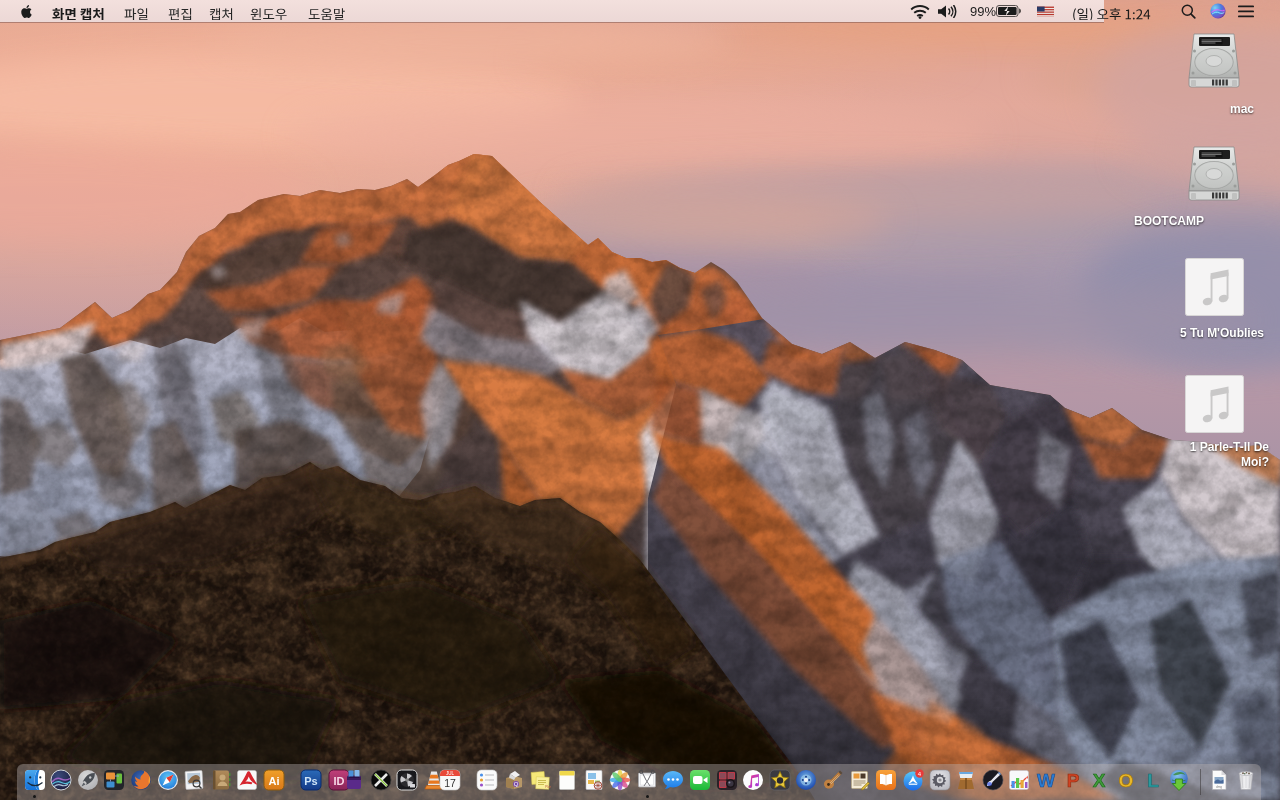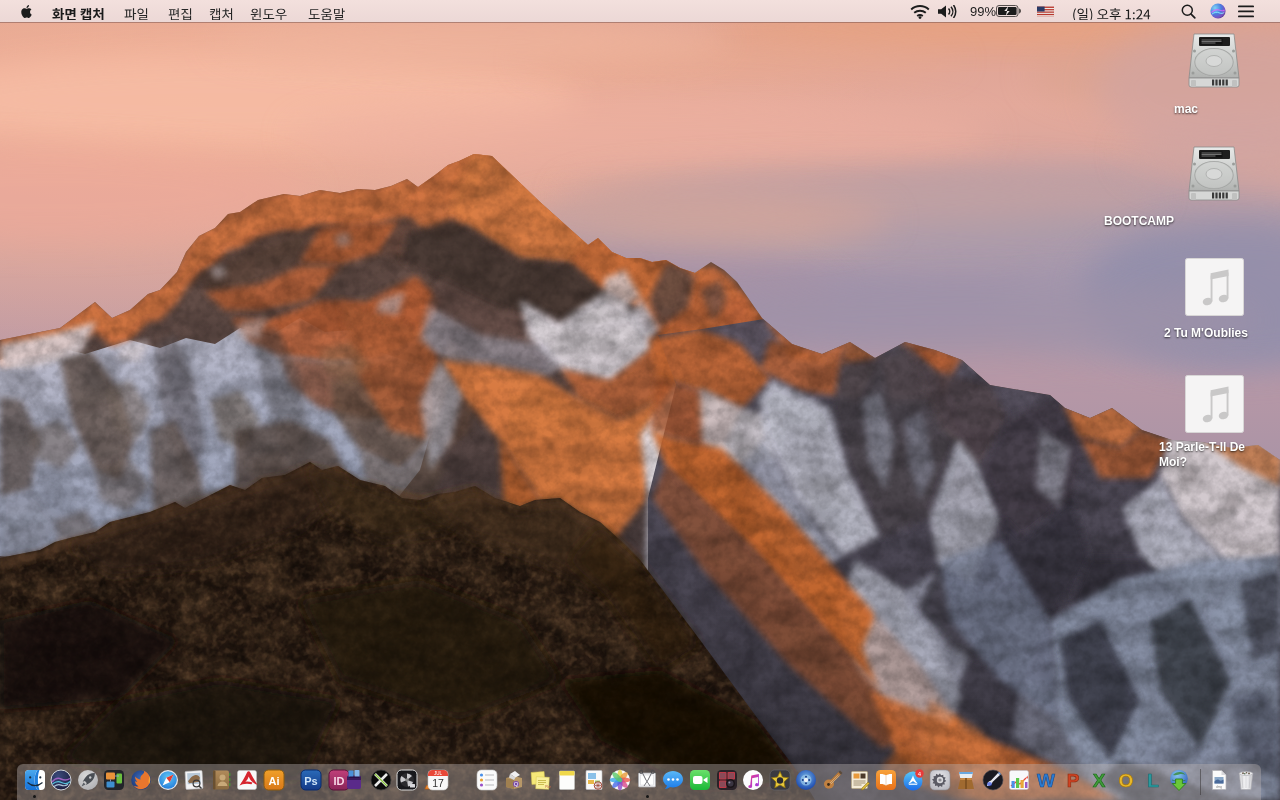--- a/index.html
+++ b/index.html
@@ -1,18 +1,18 @@
 <!DOCTYPE html>
 <html><head><meta charset="utf-8">
 <style>
 *{margin:0;padding:0;box-sizing:border-box}
 html,body{width:1280px;height:800px;overflow:hidden;font-family:"Liberation Sans",sans-serif;background:#b295a5}
 #wall{position:absolute;left:0;top:0}
-#menubar{position:absolute;left:0;top:0;width:1280px;height:22px;background:linear-gradient(#f3e0dd,#ecd8d6);box-shadow:0 1px 0 rgba(90,60,60,.4)}
-.lbl{position:absolute;color:#fff;font-size:12px;font-weight:bold;text-align:left;text-shadow:0 1px 2px rgba(0,0,0,.7);letter-spacing:0}
+#menubar{position:absolute;left:0;top:0;width:1104px;height:22px;background:linear-gradient(#f3e0dd,#ecd8d6);box-shadow:0 1px 0 rgba(90,60,60,.4)}
+.lbl{position:absolute;color:#fff;font-size:12px;font-weight:bold;text-align:right;text-shadow:0 1px 2px rgba(0,0,0,.7);letter-spacing:0}
 #dock{position:absolute;left:17px;top:764px;width:1244px;height:36px;background:rgba(188,179,179,.4);border-radius:6px 6px 0 0}
 .di{position:absolute;top:769px;width:44px;height:22px}
 .dot{position:absolute;top:795px;width:3px;height:3px;border-radius:50%;background:#151515}
 </style></head><body>
 
 <svg id="wall" width="1280" height="800" viewBox="0 0 1280 800">
     <defs>
 <linearGradient id="sky" x1="0" y1="0" x2="0" y2="1">
  <stop offset="0" stop-color="#dca090"></stop>
         <stop offset=".22" stop-color="#e3a99b"></stop>
@@ -372,32 +372,32 @@
 <svg style="position:absolute;left:1185px;top:258px" width="59" height="58" viewBox="0 0 59 58">
     <rect x=".5" y=".5" width="58" height="57" rx="2" fill="#f5f4f4" stroke="#d8d6d6"></rect>
     <g fill="#c9c8c8">
       <ellipse cx="22.5" cy="43.5" rx="4.8" ry="3.7" transform="rotate(-15 22.5 43.5)"></ellipse>
       <ellipse cx="38.5" cy="40.5" rx="4.8" ry="3.7" transform="rotate(-15 38.5 40.5)"></ellipse>
       <rect x="25.6" y="17.5" width="1.9" height="26"></rect>
       <rect x="41.6" y="14.5" width="1.9" height="26"></rect>
       <path d="M25.6 15.2l17.9-3.7v6.4l-17.9 3.7z"></path>
     </g>
   </svg>
-<div class="lbl" style="left:1164px;top:326px;width:100px">2 Tu M'Oublies</div>
+<div class="lbl" style="left:1164px;top:326px;width:100px">5 Tu M'Oublies</div>
 <svg style="position:absolute;left:1185px;top:375px" width="59" height="58" viewBox="0 0 59 58">
     <rect x=".5" y=".5" width="58" height="57" rx="2" fill="#f5f4f4" stroke="#d8d6d6"></rect>
     <g fill="#c9c8c8">
       <ellipse cx="22.5" cy="43.5" rx="4.8" ry="3.7" transform="rotate(-15 22.5 43.5)"></ellipse>
       <ellipse cx="38.5" cy="40.5" rx="4.8" ry="3.7" transform="rotate(-15 38.5 40.5)"></ellipse>
       <rect x="25.6" y="17.5" width="1.9" height="26"></rect>
       <rect x="41.6" y="14.5" width="1.9" height="26"></rect>
       <path d="M25.6 15.2l17.9-3.7v6.4l-17.9 3.7z"></path>
     </g>
   </svg>
-<div class="lbl" style="left:1159px;top:440px;width:110px;line-height:15px">13 Parle-T-Il De Moi?</div>
+<div class="lbl" style="left:1159px;top:440px;width:110px;line-height:15px">1 Parle-T-Il De Moi?</div>
 <div id="dock"></div>
 <div class="di" style="left:24px"><svg width="22" height="22" viewBox="0 0 22 22">
       <defs>
         <linearGradient id="fnd" x1="0" y1="0" x2="0" y2="1">
           <stop offset="0" stop-color="#4aa8ee"></stop>
           <stop offset="1" stop-color="#1470d6"></stop>
         </linearGradient>
       </defs>
       <rect x="1" y="1" width="20" height="20" rx="4" fill="#fff"></rect>
       <path d="M1 5a4 4 0 0 1 4-4h8.5c-2 2.5-3 6-3 10s1 7.5 3 10H5a4 4 0 0 1-4-4z" fill="url(#fnd)"></path>
@@ -544,21 +544,21 @@
       </g>
       <circle cx="11" cy="11" r="1.8" fill="#888"></circle>
       <rect x="14" y="15" width="5" height="3.5" rx=".5" fill="#d8d8dc"></rect>
     </svg></div>
 <div class="di" style="left:423px"><svg width="22" height="22" viewBox="0 0 22 22">
       <path d="M8.2 2.5h5.6l3.4 14H4.8z" fill="#e8e8e8"></path>
       <path d="M7.4 5.8h7.2l.9 3.6H6.5zM6 11.5h10l.8 3.2H5.2z" fill="#e87820"></path>
       <path d="M3.5 16.5h15l1.5 3.5H2z" fill="#e88830"></path>
       <path d="M3.5 16.5h15l1.5 3.5H2z" fill="none" stroke="#c05808" stroke-width=".6"></path>
     </svg></div>
-<div class="di" style="left:427px"><svg width="22" height="22" viewBox="0 0 22 22">
+<div class="di" style="left:439px"><svg width="22" height="22" viewBox="0 0 22 22">
       <rect x="1" y="1" width="20" height="20" rx="4.5" fill="#f8f8f8" stroke="#c8c8c8" stroke-width=".6"></rect>
       <path d="M1 5.5a4.5 4.5 0 0 1 4.5-4.5h11A4.5 4.5 0 0 1 21 5.5V7H1z" fill="#e84838"></path>
       <text x="11" y="6" font-family="Liberation Sans" font-size="4.5" text-anchor="middle" fill="#fff">JUL</text>
       <text x="11" y="17.5" font-family="Liberation Sans" font-size="10.5" text-anchor="middle" fill="#333">17</text>
     </svg></div>
 <div class="di" style="left:476px"><svg width="22" height="22" viewBox="0 0 22 22">
       <rect x="1" y="1" width="20" height="20" rx="4.5" fill="#fafafa" stroke="#c8c8c8" stroke-width=".6"></rect>
       <g>
         <circle cx="5.5" cy="6" r="1.6" fill="#4a90e8"></circle>
         <circle cx="5.5" cy="11" r="1.6" fill="#e8a030"></circle>

